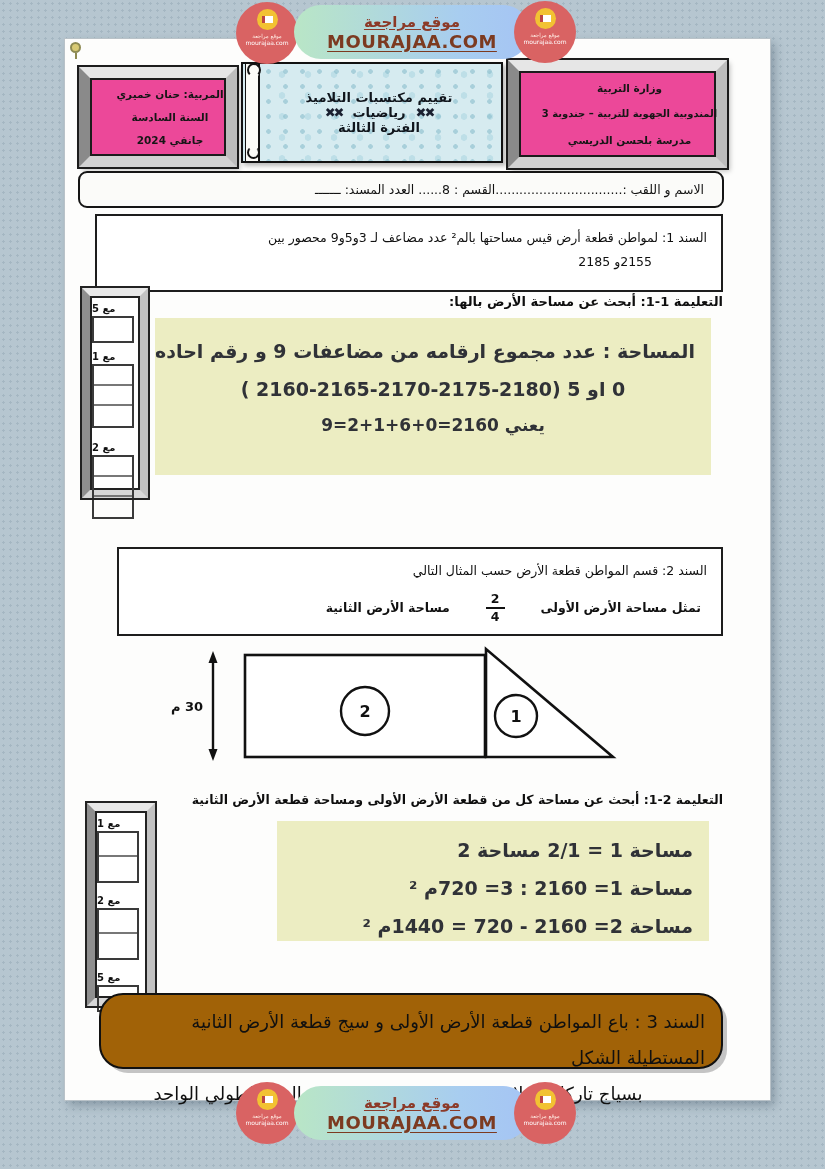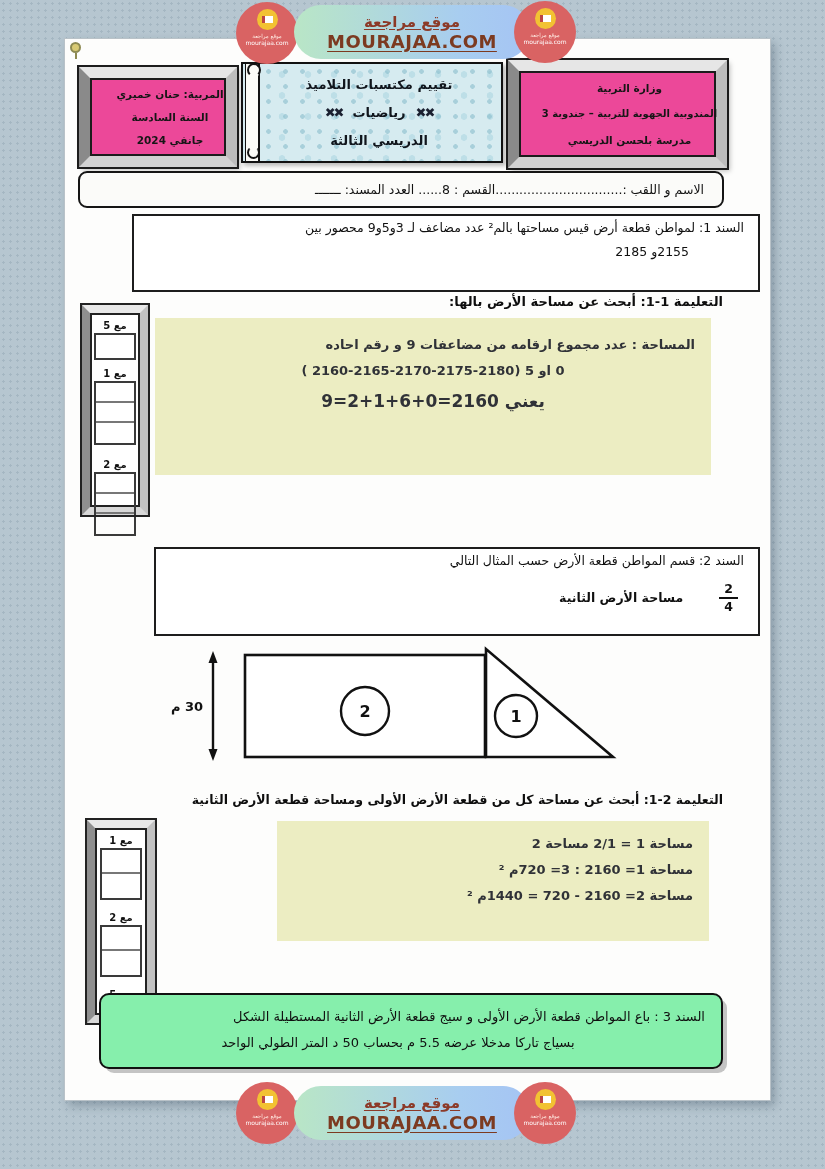--- a/index.html
+++ b/index.html
@@ -95,64 +95,64 @@
     content:""; position:absolute; bottom:2px; left:1px; width:9px; height:9px;
     background:#fbfbf7; border:2px solid #111; border-radius:50%; border-top-color:transparent;
   }
 
   
   .student-row{
     border:2px solid #151515; border-radius:9px; background:#fbfbf9;
     display:flex; align-items:center;
     font-size:12.5px; color:#131313; padding:0 18px;
   }
-  .task-box{ border:2px solid #1d1d1d; background:#fff; padding:0 14px; font-size:12.5px; color:#101010; line-height:1.95;margin-left:37px; }
+  .task-box{ border:2px solid #1d1d1d; background:#fff; padding:10px 14px; font-size:12.5px; color:#101010; line-height:1.95; }
   .task-line{ text-align:right; }
   .task-line-2{ text-align:right; padding-right:55px; }
   .instruction{ font-size:13px; font-weight:bold; color:#0e0e0e; text-align:right; }
 
   
   .rubric{
     background:#fff;
     border:8px solid #cfcfcf;
     border-top-color:#e8e8e8; border-left-color:#8f8f8f;
     border-right-color:#c2c2c2; border-bottom-color:#d8d8d8;
     outline:2px solid #222;
     box-shadow:inset 0 0 0 2px #222;
-    display:flex; flex-direction:column; align-items:center;
-    padding:5px 2px; z-index:2;margin-top:17px;
+    display:flex; flex-direction:column; align-items:flex-end;
+    padding:5px 2px; z-index:2;
   }
   .r-label{ font-size:10px; font-weight:bold; color:#111; margin-top:2px; }
   .r-box{ width:42px; border:2px solid #3a3a3a; margin:2px 0 6px; }
   .r-cell{ height:20px; border-bottom:2px solid #777; }
   .r-cell:last-child{ border-bottom:none; }
   .r-cell.single{ height:23px; }
 
   
   .answer{
     background:#ecedc2;
     color:#303237;
     font-weight:bold;
     padding:14px 16px 10px;
   }
   .ans-line{ text-align:center; line-height:2.0; white-space:nowrap; }
   .ans-line.first{ text-align:right; }
-  .a-big{ font-size:13px; }
+  .a-big{ font-size:19px; }
   .a-mid{ font-size:17px; }
 
   
   .t2-row{ display:flex; align-items:center; text-align:right; margin-top:8px; padding-right:6px; gap:36px; font-weight:bold; }
   .fraction{ display:inline-flex; flex-direction:column; align-items:center; font-size:12.5px; line-height:1.25; font-weight:bold; }
   .fraction .num{ border-bottom:2px solid #111; padding:0 5px; }
   .t2-second{ margin-left:30px; font-weight:bold; }
 
   
   .task3{
-    border:2.5px solid #111; border-radius:10px; background:#86efac;
-    padding:9px 16px 6px; font-size:13px; color:#101010; line-height:2.0;
+    border:2.5px solid #111; border-radius:24px; background:#a16207;
+    padding:9px 16px 6px; font-size:18px; color:#101010; line-height:2.0;
     box-shadow:5px 5px 0 -1px #c4c4c4;
   }
   .task3 .l1{ text-align:right; }
   .task3 .l2{ text-align:center; padding-right:26px; }
 
   svg text{ font-family:"DejaVu Sans", sans-serif; }
 </style>
 </head>
 <body>
 
@@ -180,29 +180,29 @@
 <div class="abs pushpin" style="left:70px; top:42px;"></div>
 
 <div class="abs frame3d" style="left:79px; top:67px; width:158px; height:100px; z-index:2;">
   <div class="frame-inner">
     <span class="frame-line">المربية: حنان خميري</span>
     <span class="frame-line">السنة السادسة</span>
     <span class="frame-line">جانفي 2024</span>
   </div>
 </div>
 
-<div class="abs title-box" style="left:241px; top:62px; width:262px; height:101px; z-index:2;">
+<div class="abs title-box" style="left:241px; top:62px; width:262px; height:101px; z-index:2;justify-content:center;">
   <span class="curl"></span>
   <span class="title-line">تقييم مكتسبات التلاميذ</span>
   <span class="title-mid">
     <span class="ornament">✖✖</span>
     <span class="title-line">رياضيات</span>
     <span class="ornament">✖✖</span>
   </span>
-  <span class="title-line">الدريسي الثالثة</span>
+  <span class="title-line">الفترة الثالثة</span>
 </div>
 
 <div class="abs frame3d" style="left:508px; top:60px; width:219px; height:108px; z-index:2;">
   <div class="frame-inner">
     <span class="frame-line">وزارة التربية</span>
     <span class="frame-line" style="font-size:10px;">المندوبية الجهوية للتربية – جندوبة 3</span>
     <span class="frame-line">مدرسة بلحسن الدريسي</span>
   </div>
 </div>
 
@@ -238,20 +238,21 @@
 
 <div class="abs answer" style="left:155px; top:318px; width:556px; height:157px; z-index:2;">
   <div class="ans-line first a-big">المساحة : عدد مجموع ارقامه من مضاعفات 9 و رقم احاده</div>
   <div class="ans-line a-big">0 او 5 ⁦( 2160-2165-2170-2175-2180)⁩</div>
   <div class="ans-line a-mid">يعني ⁦9=2+1+6+0=2160⁩</div>
 </div>
 
 <div class="abs task-box" style="left:117px; top:547px; width:606px; height:89px; z-index:2;">
   <div class="task-line">السند 2: قسم المواطن قطعة الأرض حسب المثال التالي</div>
   <div class="t2-row">
+    <span>تمثل مساحة الأرض الأولى</span>
     <span class="fraction">
       <span class="num">2</span>
       <span class="den">4</span>
     </span>
     <span class="t2-second">مساحة الأرض الثانية</span>
   </div>
 </div>
 
 <div class="abs" style="left:165px; top:645px; width:470px; height:130px; z-index:2;">
   <svg width="470" height="130" viewBox="0 0 470 130">

